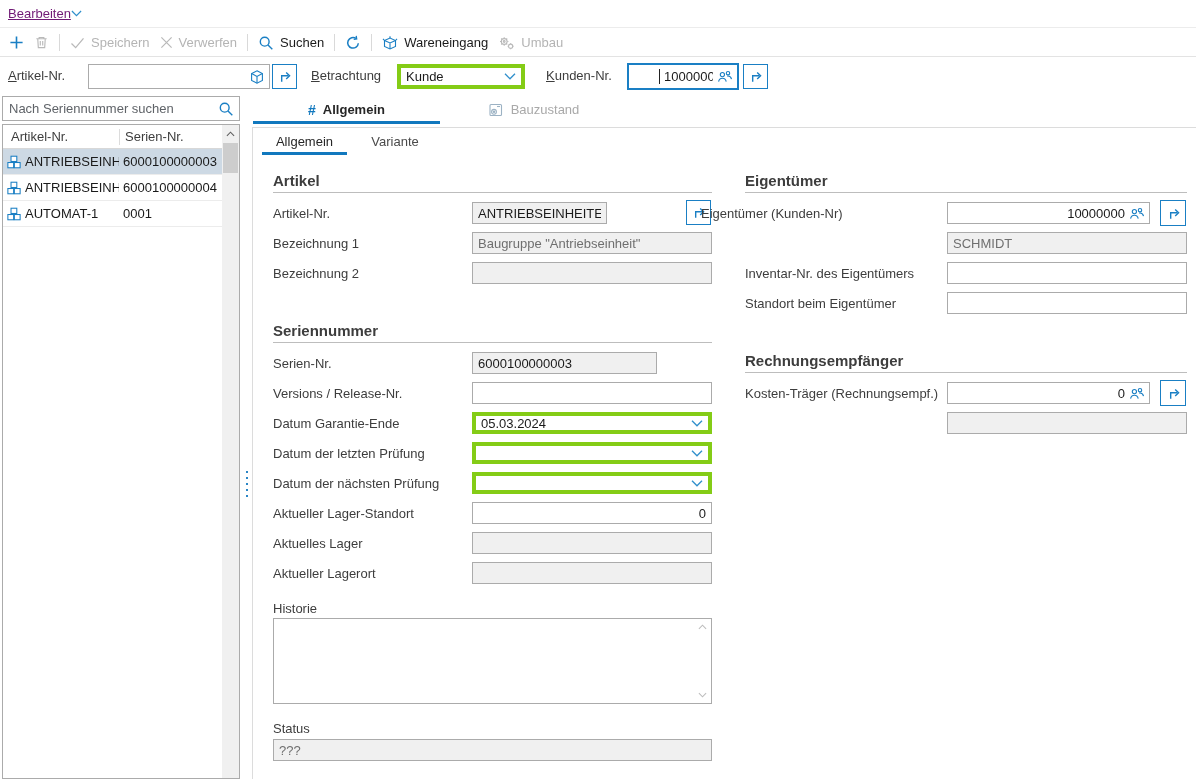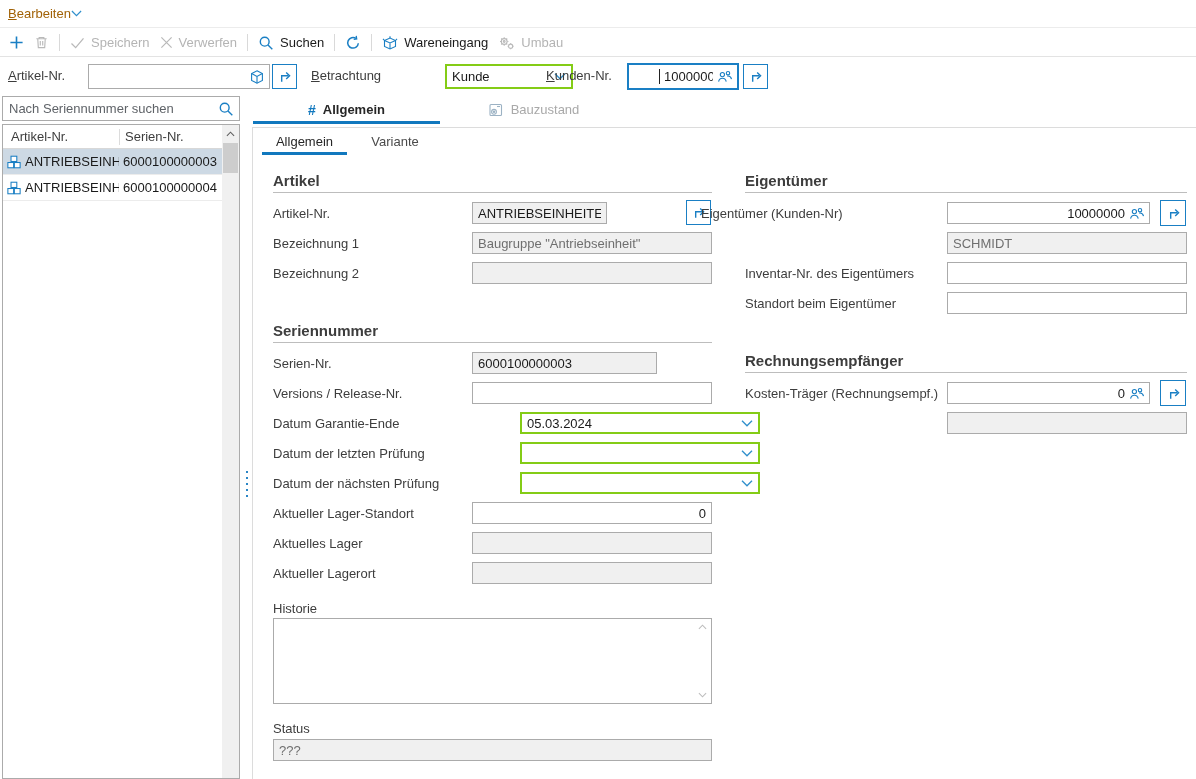--- a/index.html
+++ b/index.html
@@ -6,21 +6,21 @@
   html,body { width:1196px; height:779px; background:#fff; overflow:hidden; }
   body { position:relative; font-family:"Liberation Sans",sans-serif; font-size:13px; color:#3d3d3d; }
 
   .abs { position:absolute; }
   .mnemonic { display:inline-block; }
   .mnemonic::first-letter { text-decoration:underline; }
 
   
   .menubar { position:absolute; left:0; top:0; width:100%; height:28px; border-bottom:1px solid #ececec;
              display:flex; align-items:center; padding-left:8px; box-sizing:border-box; }
-  .menu-item { display:flex; align-items:center; color:#a16207; cursor:default; }
+  .menu-item { display:flex; align-items:center; color:#701a75; cursor:default;text-decoration:underline; }
 
   
   .toolbar { position:absolute; left:0; top:29px; width:100%; height:28px; border-bottom:1px solid #e3e3e3;
              display:flex; align-items:center; padding-left:9px; gap:10px; box-sizing:border-box; }
   .tb-btn { display:flex; align-items:center; gap:6px; color:#1a1a1a; background:none; border:none;
             font:13px "Liberation Sans",sans-serif; cursor:pointer; padding:0; }
   .tb-btn.disabled { color:#b4b4b4; }
   .tb-sep { width:1px; height:17px; background:#d9d9d9; }
 
   
@@ -31,22 +31,22 @@
   .fld.gray-text { color:#6f6f6f; }
   .fld.num { text-align:right; }
   .fldwrap { position:absolute; height:22px; box-sizing:border-box; border:1px solid #ababab; background:#fff;
              display:flex; align-items:center; padding-right:4px;padding-left:28px; }
   .fldwrap input { flex:1; min-width:0; border:none; outline:none; height:100%;
                    font:13px "Liberation Sans",sans-serif; color:#1a1a1a; padding:0 4px; background:transparent; }
   .fldwrap input.num { text-align:right; }
   .fldwrap.focus { border:2px solid #1a7fc4; }
   .gotobtn { position:absolute; box-sizing:border-box; border:1px solid #1a7fc4; background:#fff;
              display:flex; align-items:center; justify-content:center; padding:0; cursor:pointer; }
-  .combo { position:absolute; height:22px; box-sizing:border-box; border:2px solid #84cc16; background:#fff;
-           display:flex; align-items:center; padding:0 5px;margin-left:48px; }
+  .combo { position:absolute; height:22px; box-sizing:border-box; border:4px solid #84cc16; background:#fff;
+           display:flex; align-items:center; padding:0 5px; }
   .combo .cval { flex:1; color:#1a1a1a; }
   .caret { width:1px; height:15px; background:#222; margin-left:2px; }
 
   
   .searchbox { position:absolute; left:2px; top:96px; width:238px; height:25px; box-sizing:border-box;
                border:1px solid #ababab; display:flex; align-items:center; background:#fff;gap:16px; }
   .searchbox input { flex:1; min-width:0; border:none; outline:none; font:13px "Liberation Sans",sans-serif;
                      padding:0 6px; color:#1a1a1a; }
   .searchbox input::placeholder { color:#5f6368; opacity:1; }
   .list { position:absolute; left:2px; top:124px; width:238px; bottom:0; box-sizing:border-box;
@@ -257,20 +257,33 @@
           <g fill="#fff" stroke="#1a7fc4" stroke-width="1.2">
             <rect x="4.6" y="1.4" width="6.6" height="6"></rect>
             <rect x="1" y="8.6" width="6.6" height="6"></rect>
             <rect x="8.4" y="8.6" width="6.6" height="6"></rect>
           </g>
         </svg>
       </span>
     <span class="c1">ANTRIEBSEINH...</span>
     <span class="c2">6000100000004</span>
   </div>
+  <div class="lrow">
+    <span class="ricon">
+        <svg width="14" height="14" viewBox="0 0 16 16">
+          <g fill="#fff" stroke="#1a7fc4" stroke-width="1.2">
+            <rect x="4.6" y="1.4" width="6.6" height="6"></rect>
+            <rect x="1" y="8.6" width="6.6" height="6"></rect>
+            <rect x="8.4" y="8.6" width="6.6" height="6"></rect>
+          </g>
+        </svg>
+      </span>
+    <span class="c1">AUTOMAT-1</span>
+    <span class="c2">0001</span>
+  </div>
 
   <div class="vscroll">
     <div class="sb-up">
       <svg width="9" height="6" viewBox="0 0 10 6">
           <path d="M1 5l4-4 4 4" fill="none" stroke="#5f5f5f" stroke-width="1.2"></path>
         </svg>
     </div>
     <div class="sb-thumb"></div>
   </div>
 </div>

